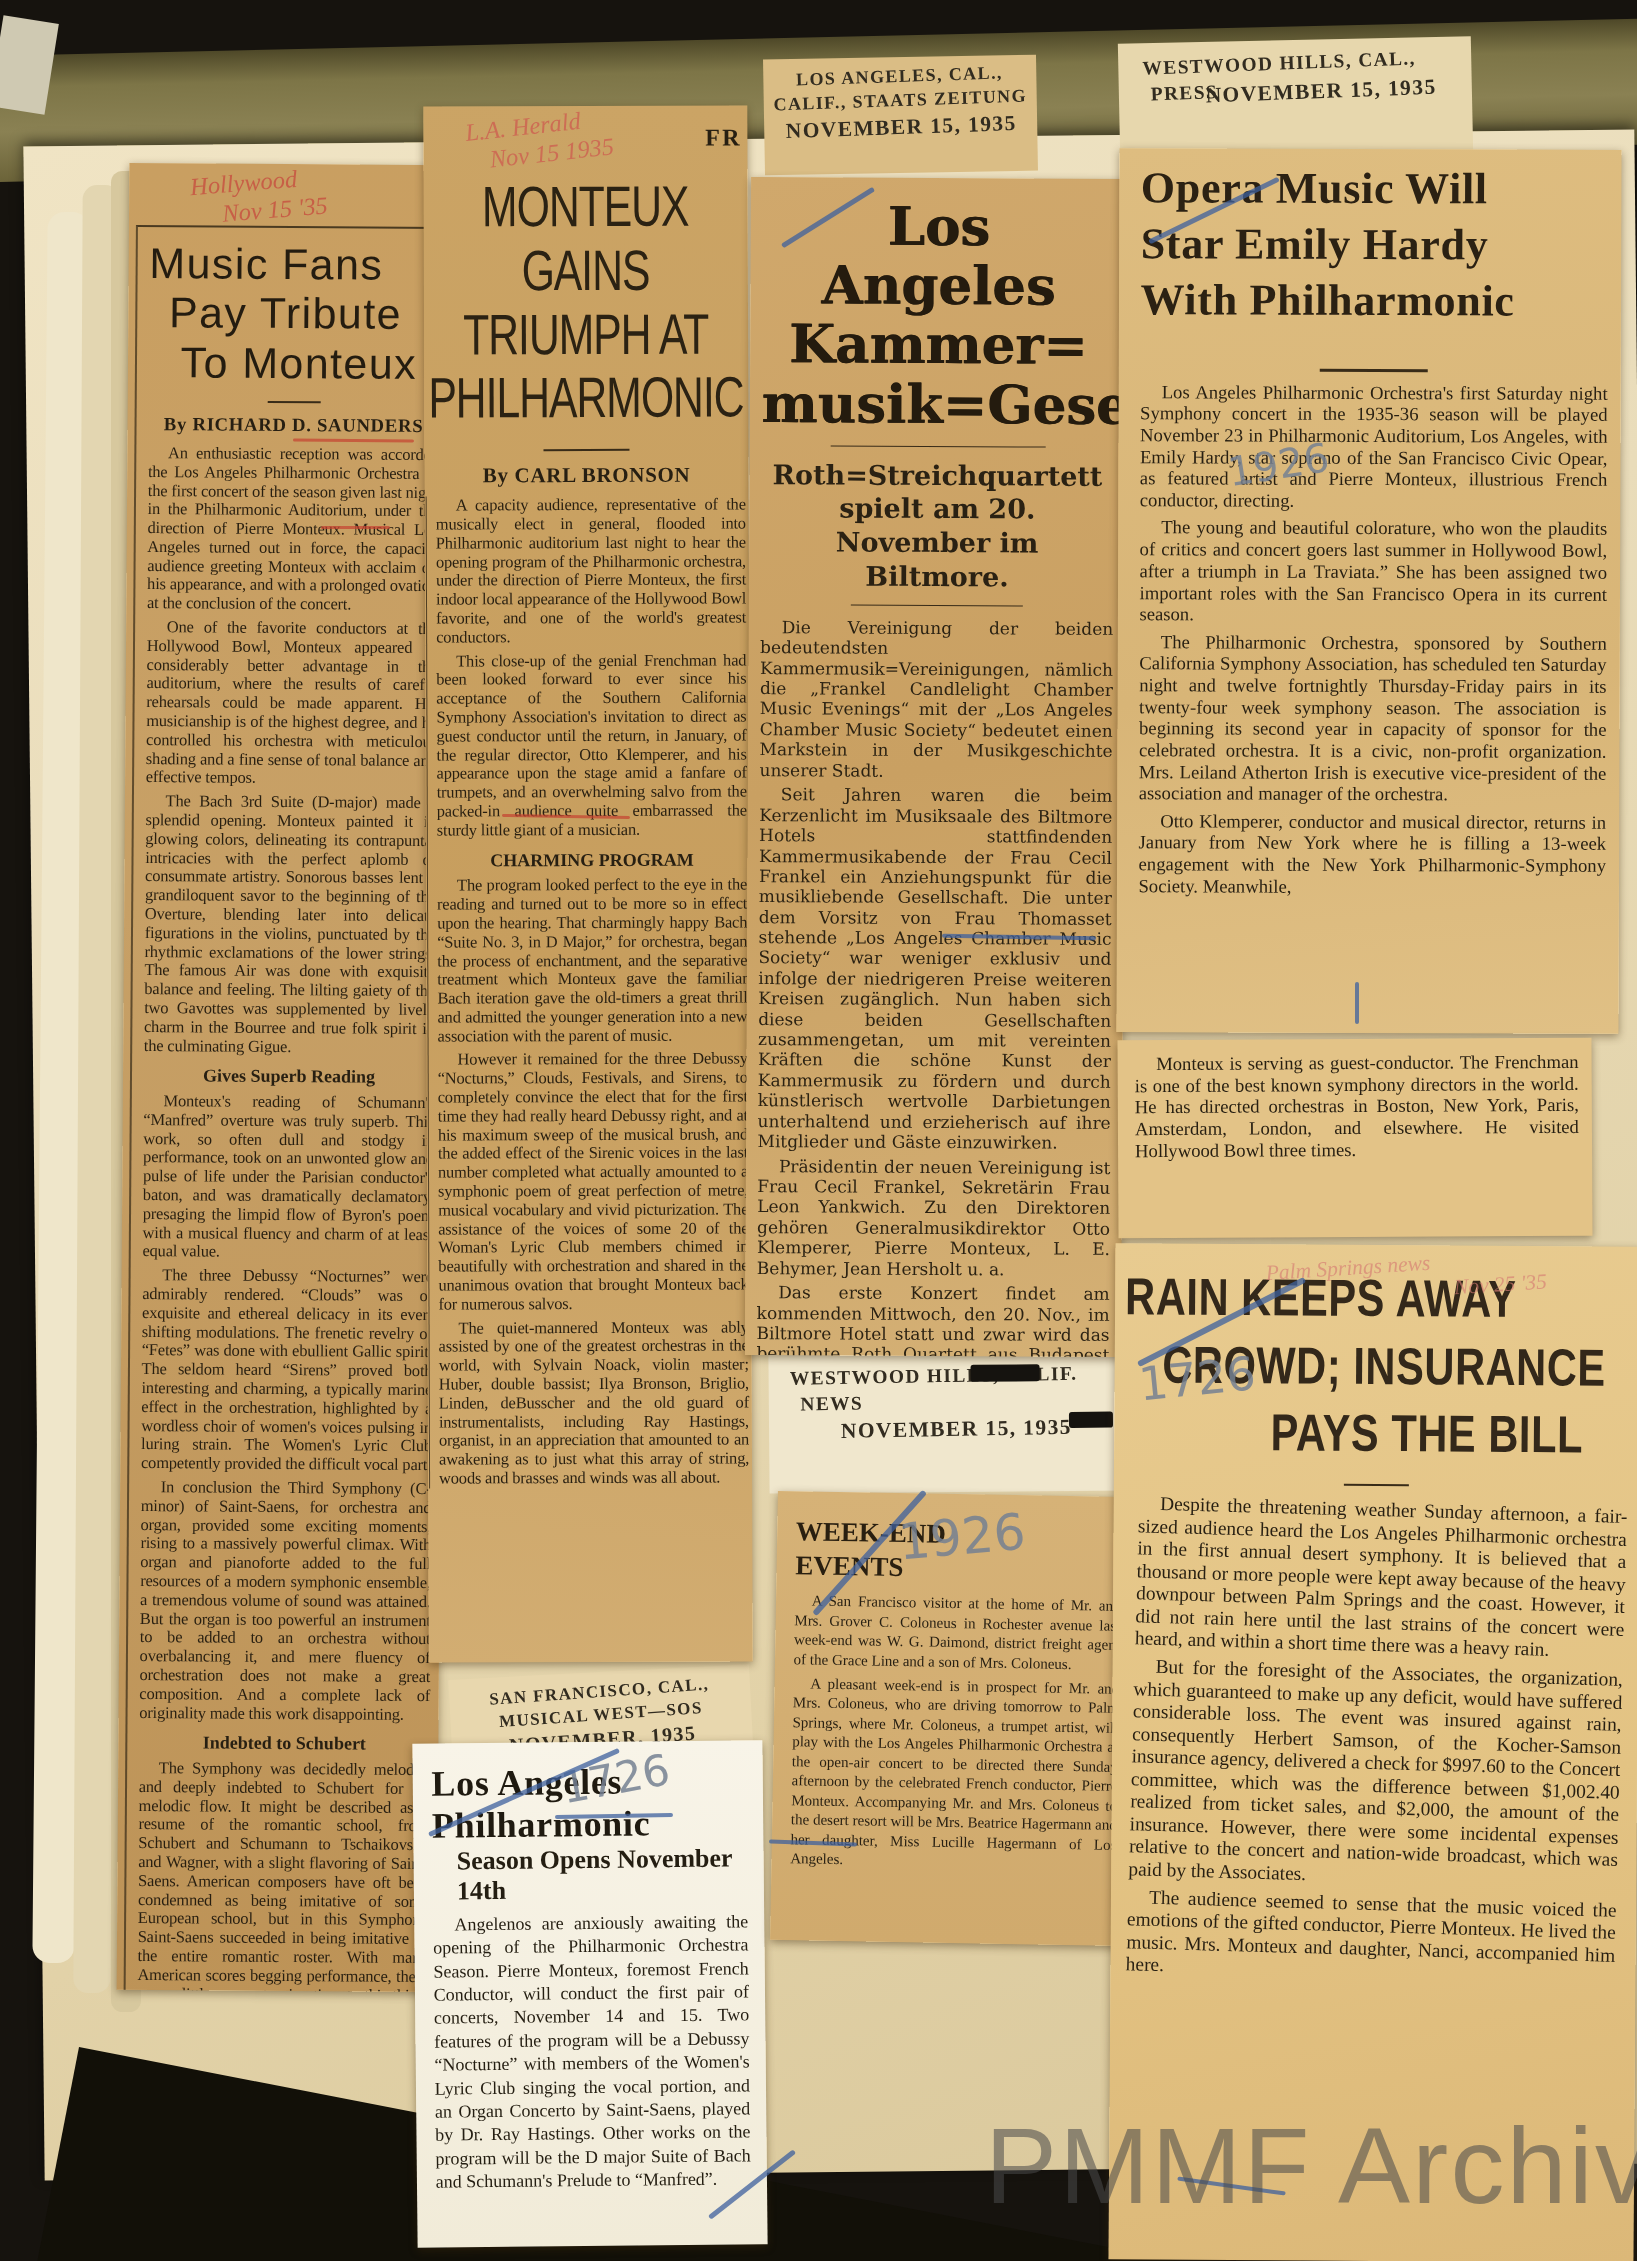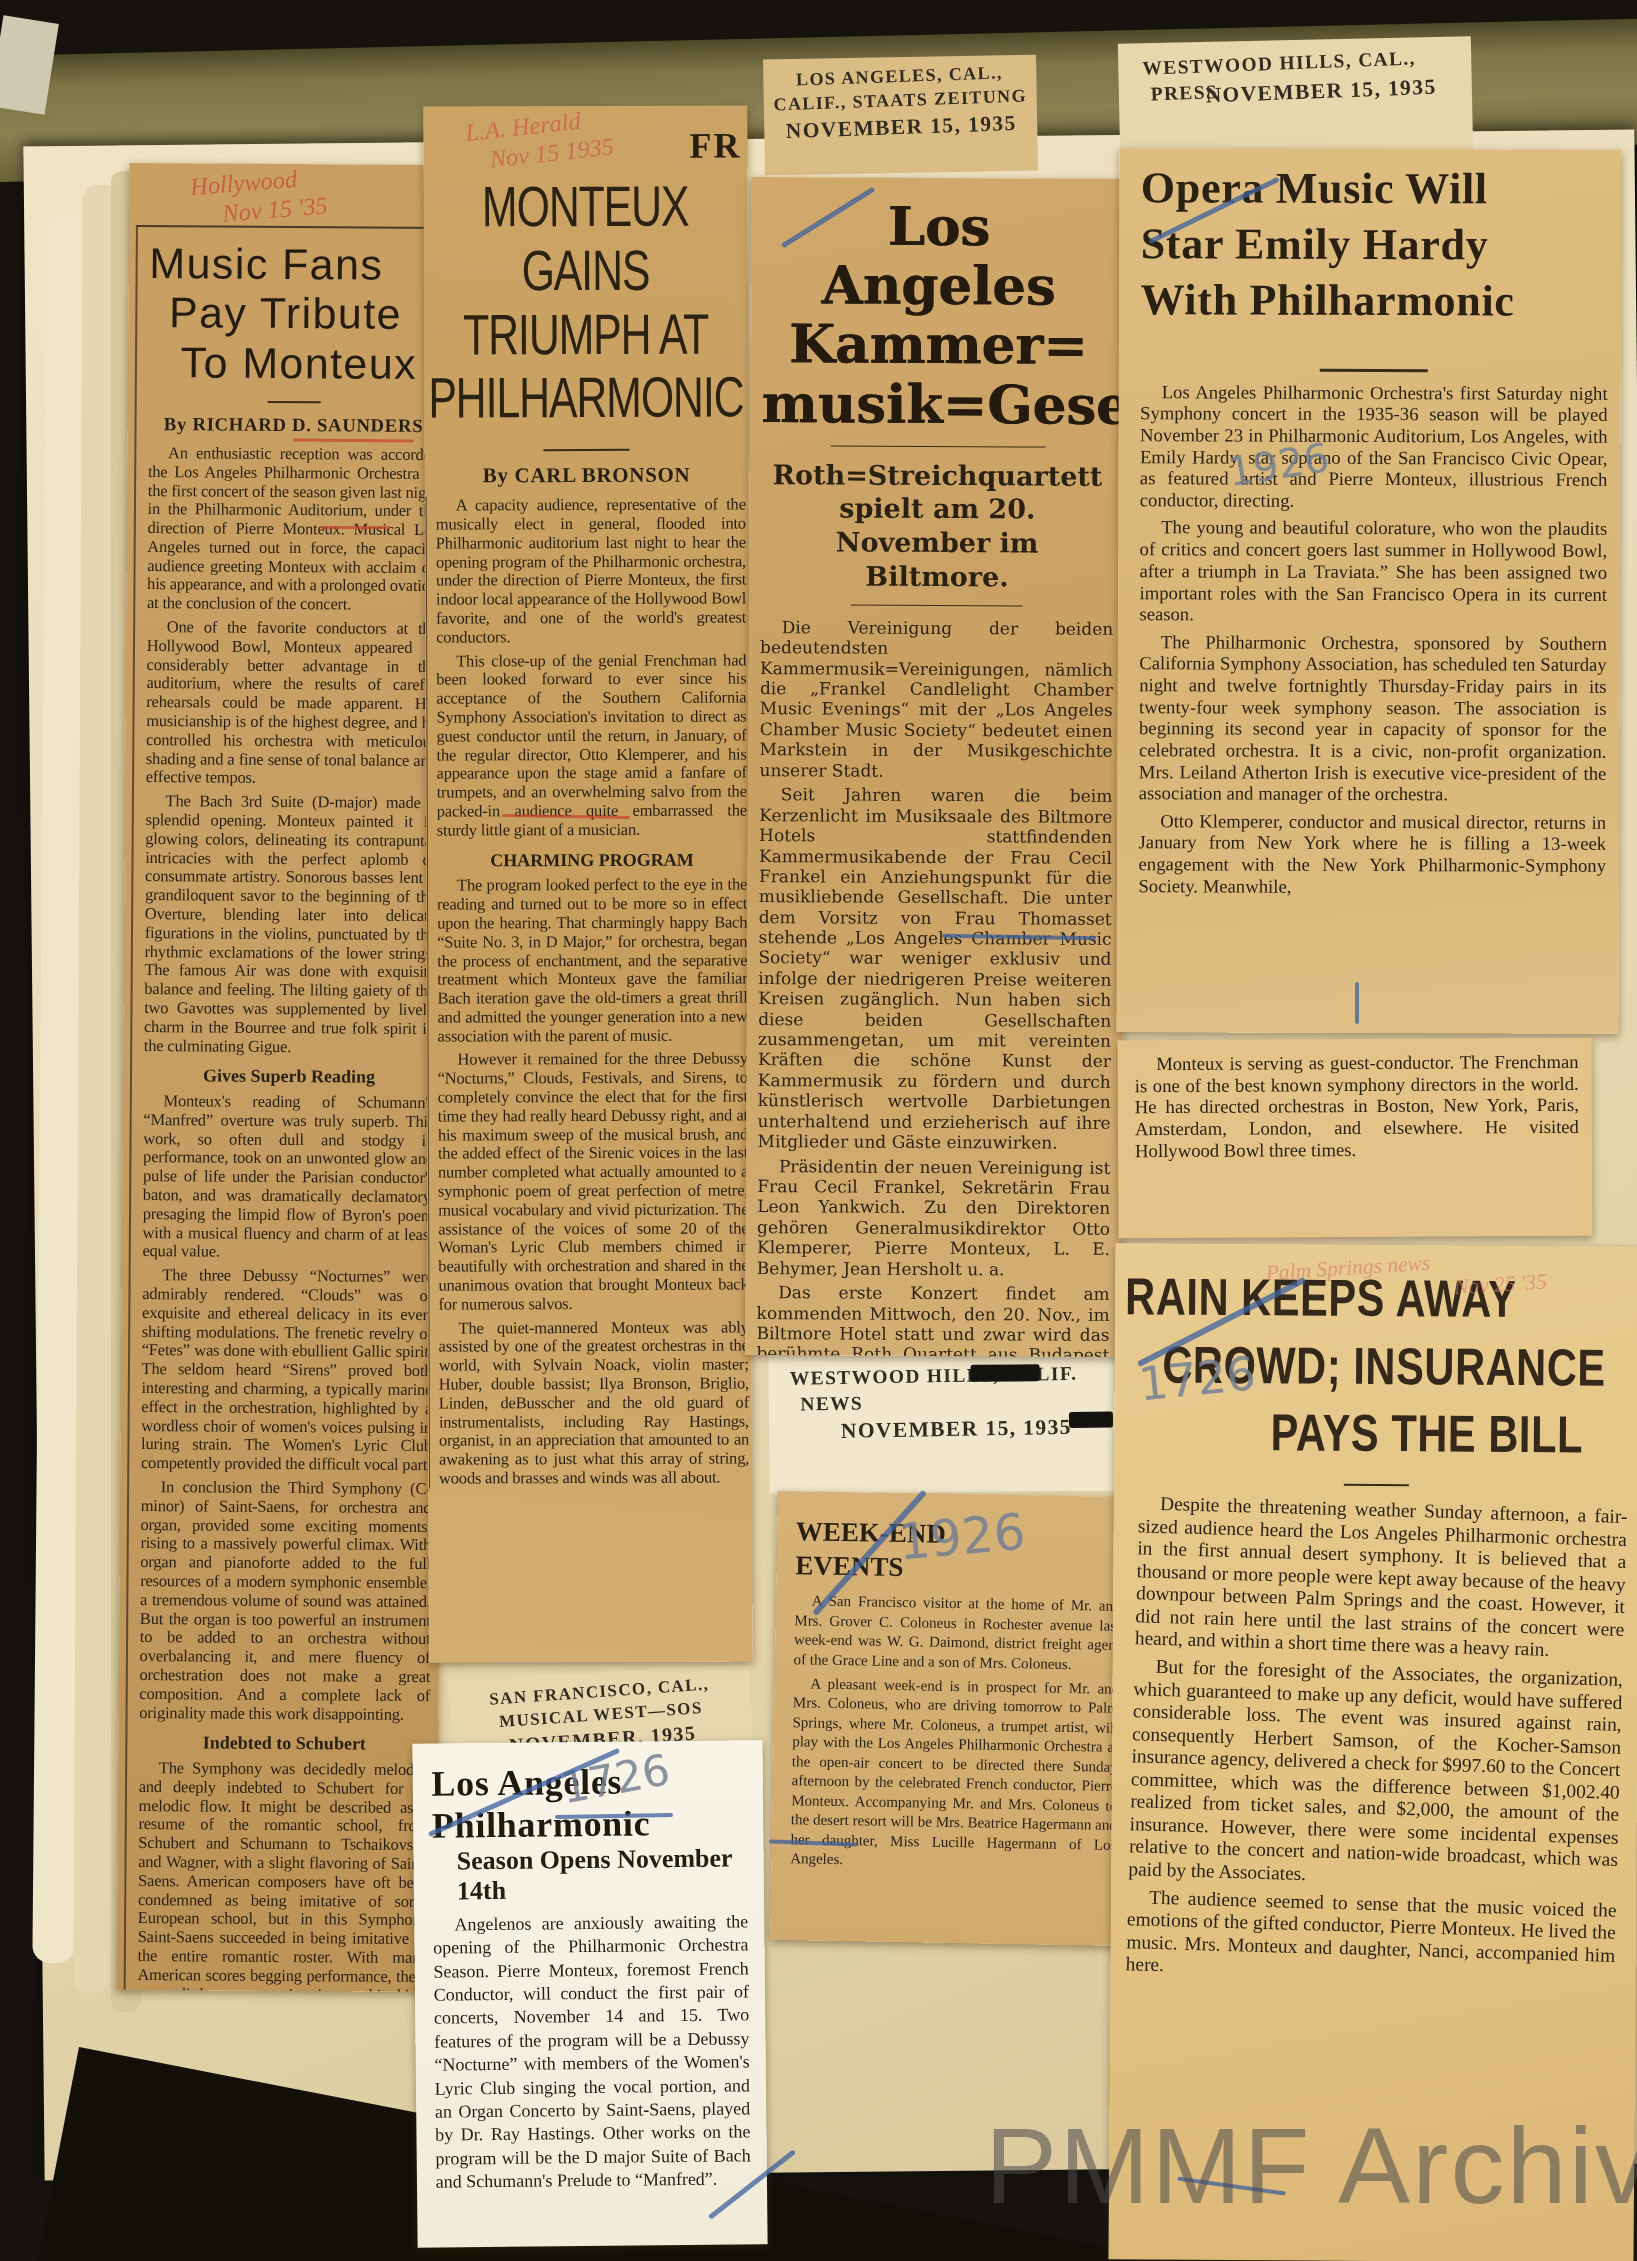--- a/index.html
+++ b/index.html
@@ -49,21 +49,21 @@
   .c1-title .l2{margin-left:20px}.c1-title .l3{margin-left:32px}
   .rule{height:2.2px;background:#382b18;margin:11.5px auto;}
   .byline{font-weight:bold;text-align:center;font-size:18.7px;letter-spacing:0.7px;margin:7.2px 0 8.6px;}
   .subhead{font-weight:bold;text-align:center;font-size:18px;margin:10px 0 5.7px;}
   .bt{font-size:16.5px;line-height:1.14;text-align:justify;text-indent:20px;
     margin:0 0 5px;letter-spacing:-0.2px;color:#281f11;}
   .cond{transform-origin:0 0;}
   .c2-title{font-family:"Liberation Sans",sans-serif;font-size:57px;line-height:1.12;
     letter-spacing:-1.4px;color:#2b2213;text-align:center;width:431px;transform:scaleX(.75);}
   .c2-body{border-left:1.4px solid rgba(50,38,20,.8);padding-left:8.6px;margin:0 2.9px 0 1.4px;}
-  .frag{position:absolute;right:5.7px;top:18.7px;font-weight:bold;font-size:36px;letter-spacing:2.2px;}
+  .frag{position:absolute;right:5.7px;top:18.7px;font-weight:bold;font-size:24px;letter-spacing:2.2px;}
   .stamp{font-family:"Liberation Serif",serif;font-weight:bold;color:#322c20;
     letter-spacing:1.4px;line-height:1.35;}
   .kammer-title{font-family:"DejaVu Serif",serif;font-weight:bold;font-size:53px;
     line-height:1.12;text-align:center;color:#241b0e;text-shadow:0.7px 0 0 #241b0e;}
   .kammer-sub{font-family:"DejaVu Serif",serif;font-weight:bold;font-size:27px;
     line-height:1.25;text-align:center;color:#2a2113;}
   .bt-de{font-family:"DejaVu Serif",serif;font-size:17px;line-height:1.2;text-align:justify;
     text-indent:21.5px;margin:0 0 4.3px;color:#2b2213;}
   .season-title{font-weight:bold;font-size:36px;letter-spacing:0.7px;color:#1f1a10;}
   .season-sub{font-weight:bold;font-size:26px;margin-left:24.4px;color:#241e12;}

